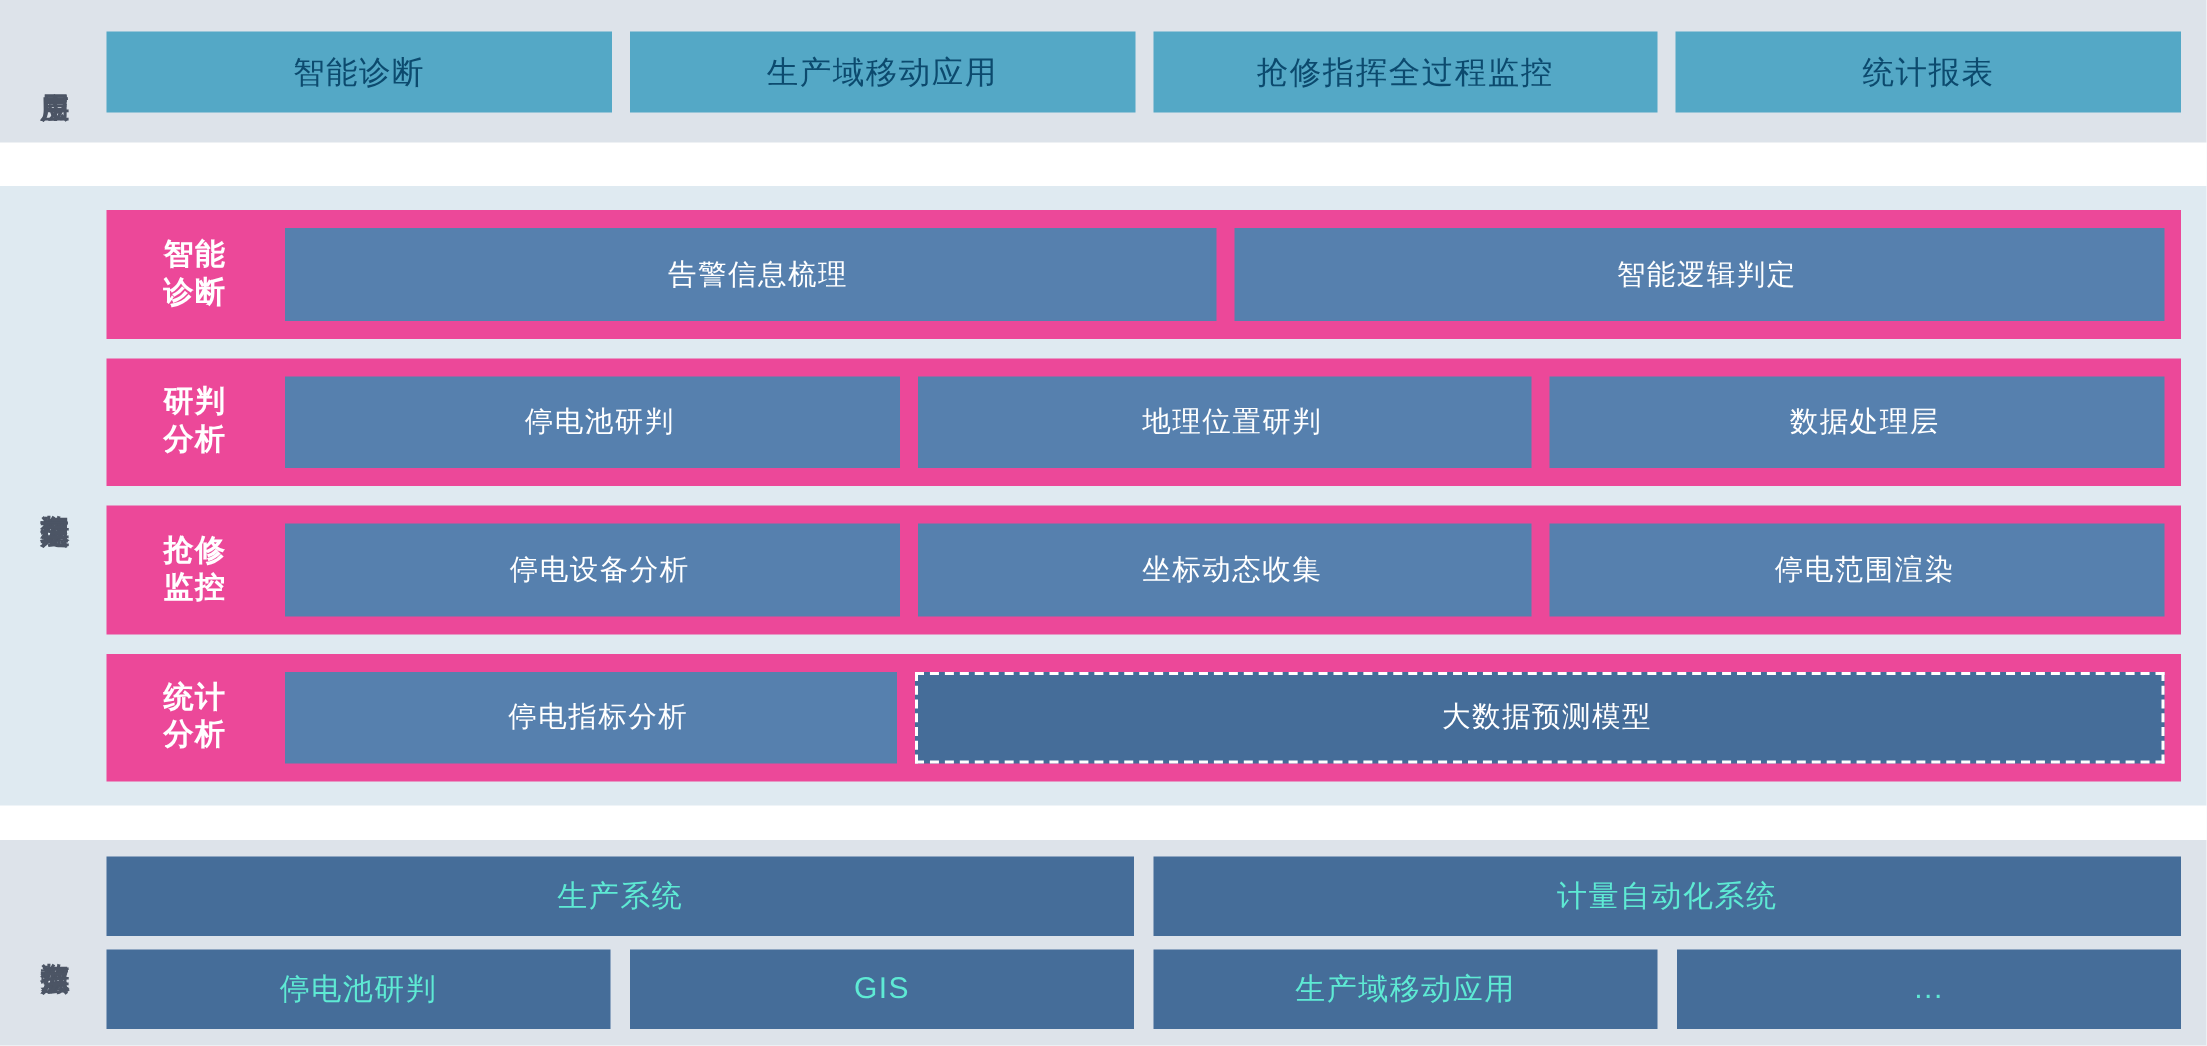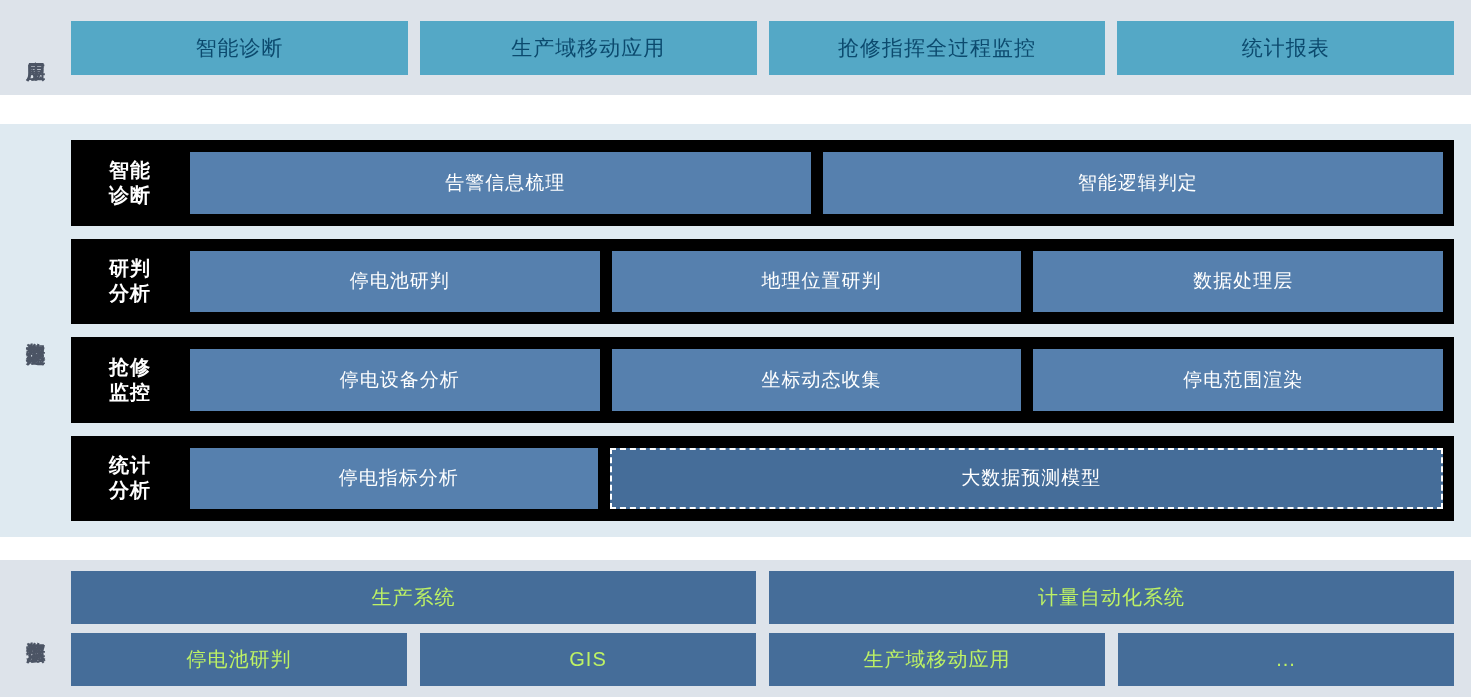--- a/index.html
+++ b/index.html
@@ -89,21 +89,21 @@
     flex-direction: column;
     justify-content: center;
     padding: 16px 17px 16px 0;
     gap: 13px;
   }
 
   .proc-row {
     flex: 1 1 0;
     display: flex;
     align-items: stretch;
-    background: #000000;
+    background: #ec4899;
     box-sizing: border-box;
     padding: 12px 11px;
     gap: 12px;
   }
   .proc-row-label {
     flex: 0 0 96px;
     display: flex;
     flex-direction: column;
     align-items: center;
     justify-content: center;
@@ -152,21 +152,21 @@
     gap: 9px;
   }
   .src-row {
     flex: 1 1 0;
     display: flex;
     gap: 13px;
   }
   .src-card {
     flex: 1 1 0;
     background: #456d99;
-    color: #bef264;
+    color: #5eead4;
     font-size: 20px;
     display: flex;
     align-items: center;
     justify-content: center;
     letter-spacing: 1px;
   }
 </style>
 </head>
 <body>
 

